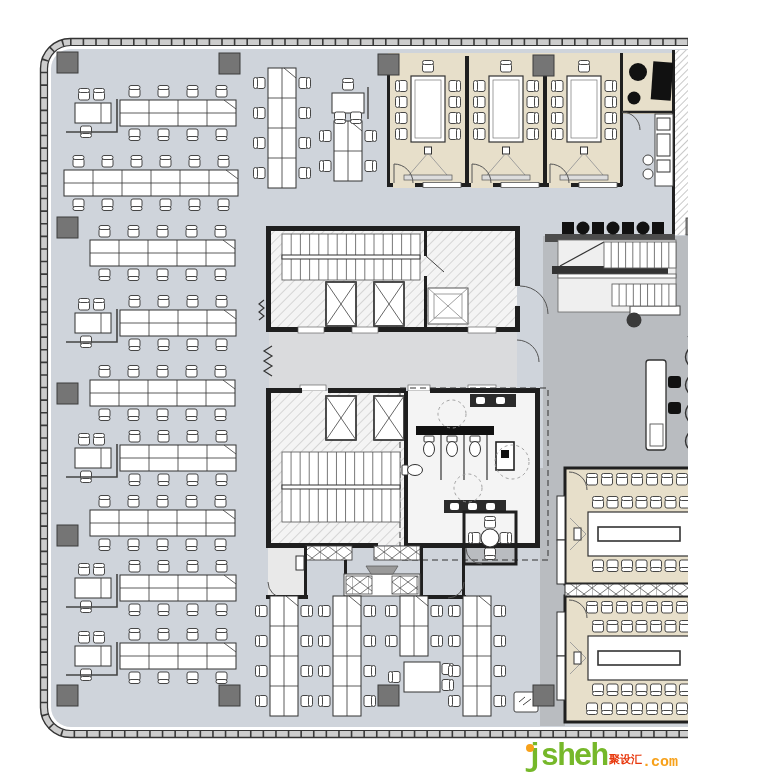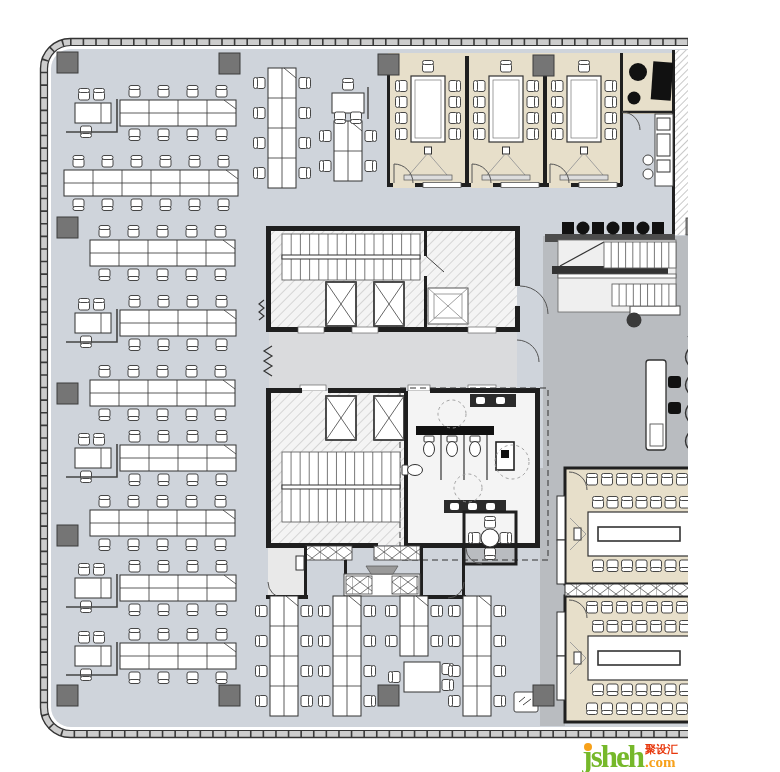--- a/index.html
+++ b/index.html
@@ -1,29 +1,29 @@
 <!DOCTYPE html>
 <html style="--office: #cfd4db; --lobby: #b9bcc0; --corridor: #dadbdd; --beige: #e7dfca; --wall: #1f1f1f; --column: #757575; --hatch: #b3b3b3; --black-furniture: #111111; --wm-green: #76b82a; --wm-orange: #f7a11a; --wm-red: #e8380d;"><head>
 <meta charset="utf-8">
 <style>
   html,body{margin:0;padding:0;background:#fff;}
   #stage{position:relative;width:688px;height:772px;background:#fff;overflow:hidden;
-         font-family:Liberation Serif, serif;}
+         font-family:Liberation Mono, monospace;}
   svg{position:absolute;left:0;top:0;}
   .fl-office{fill:var(--office);}
   .fl-lobby{fill:var(--lobby);}
   .fl-corridor{fill:var(--corridor);}
   .fl-beige{fill:var(--beige);}
   .wall{fill:var(--wall);}
   .thin{stroke:#333;stroke-width:1;fill:none;}
   .arc{stroke:#555;stroke-width:1;fill:none;}
   #watermark{position:absolute;right:10px;bottom:2px;display:flex;align-items:flex-end;gap:2px;}
   #wm-brand{font-size:31px;font-weight:800;color:var(--wm-green);letter-spacing:-2px;line-height:.8;position:relative;}
   #wm-dot{position:absolute;left:2px;top:-1px;width:8px;height:8px;border-radius:50%;background:var(--wm-orange);}
-  #wm-col{display:flex;flex-direction:column;align-items:flex-start;line-height:1;}
+  #wm-col{display:flex;align-items:flex-start;line-height:1;}
   #wm-cjk{font-size:11px;font-weight:700;color:var(--wm-red);}
   #wm-tld{font-size:15px;font-weight:800;color:var(--wm-orange);text-align:right;}
 </style>
 </head>
 <body>
 
 <div id="stage">
 <svg id="plan-svg" width="780" height="772" viewBox="0 0 780 772">
   <defs>
     <pattern id="h45" width="7" height="7" patternUnits="userSpaceOnUse" patternTransform="rotate(45)">

